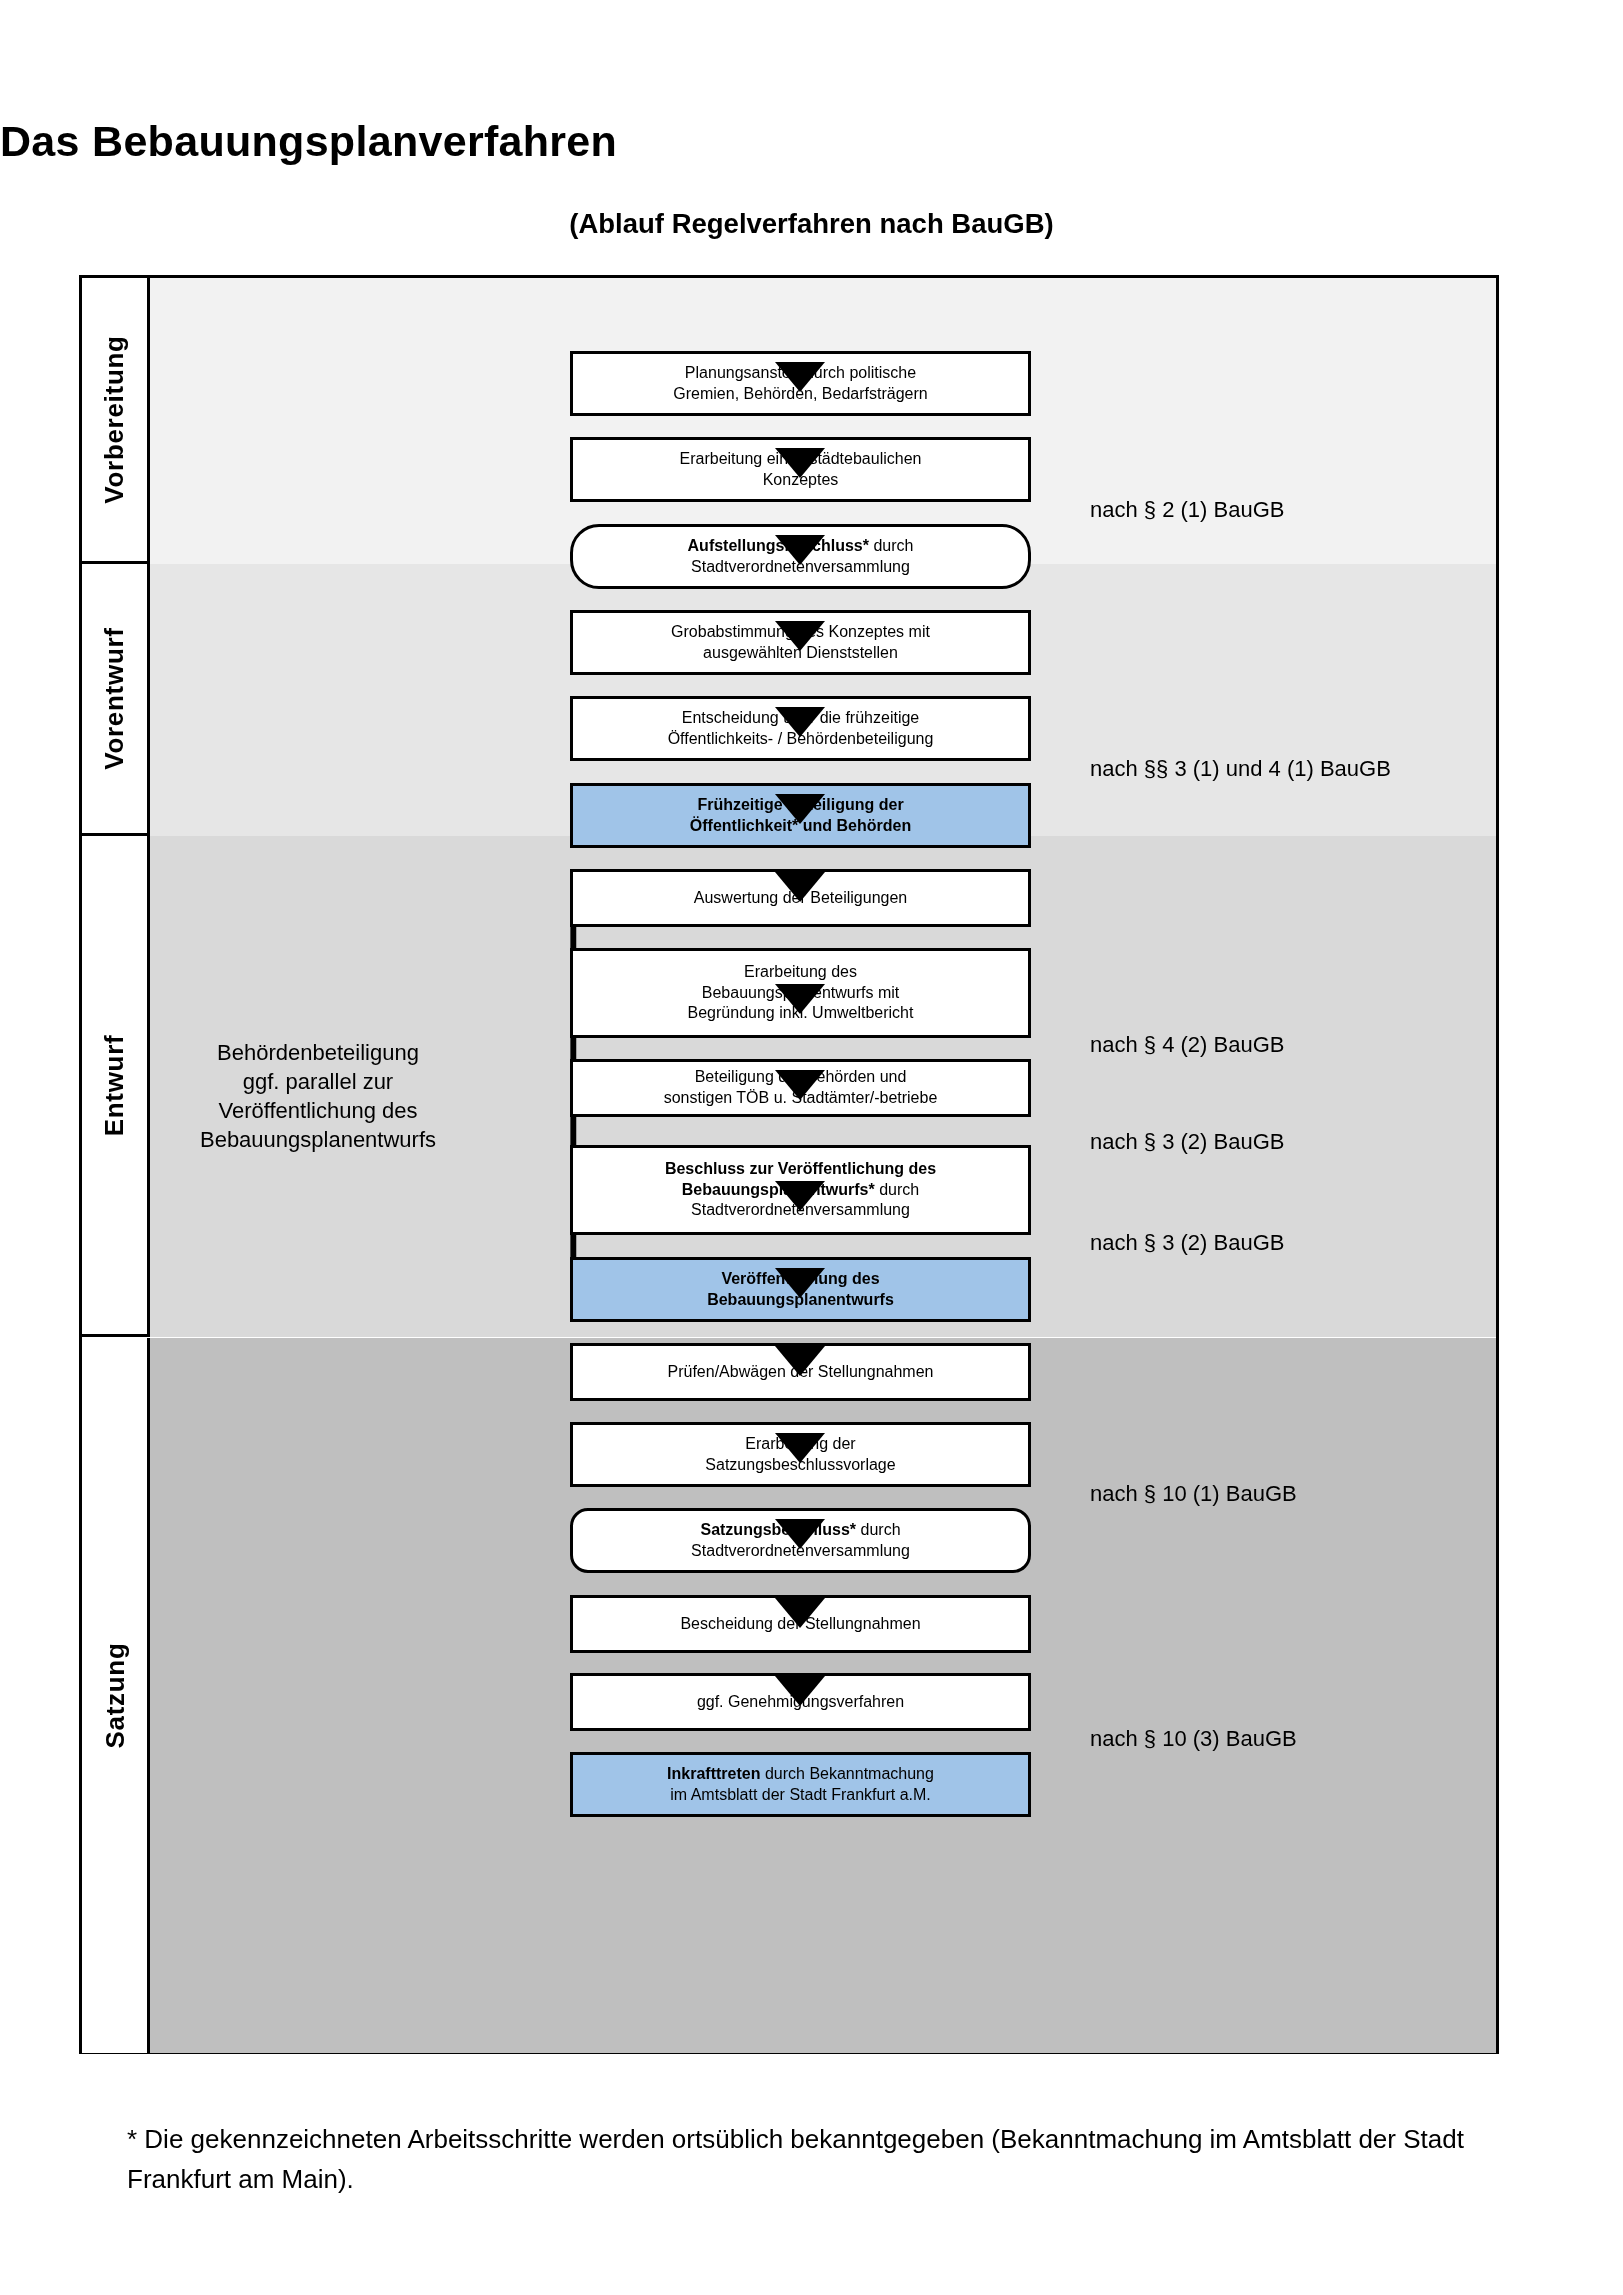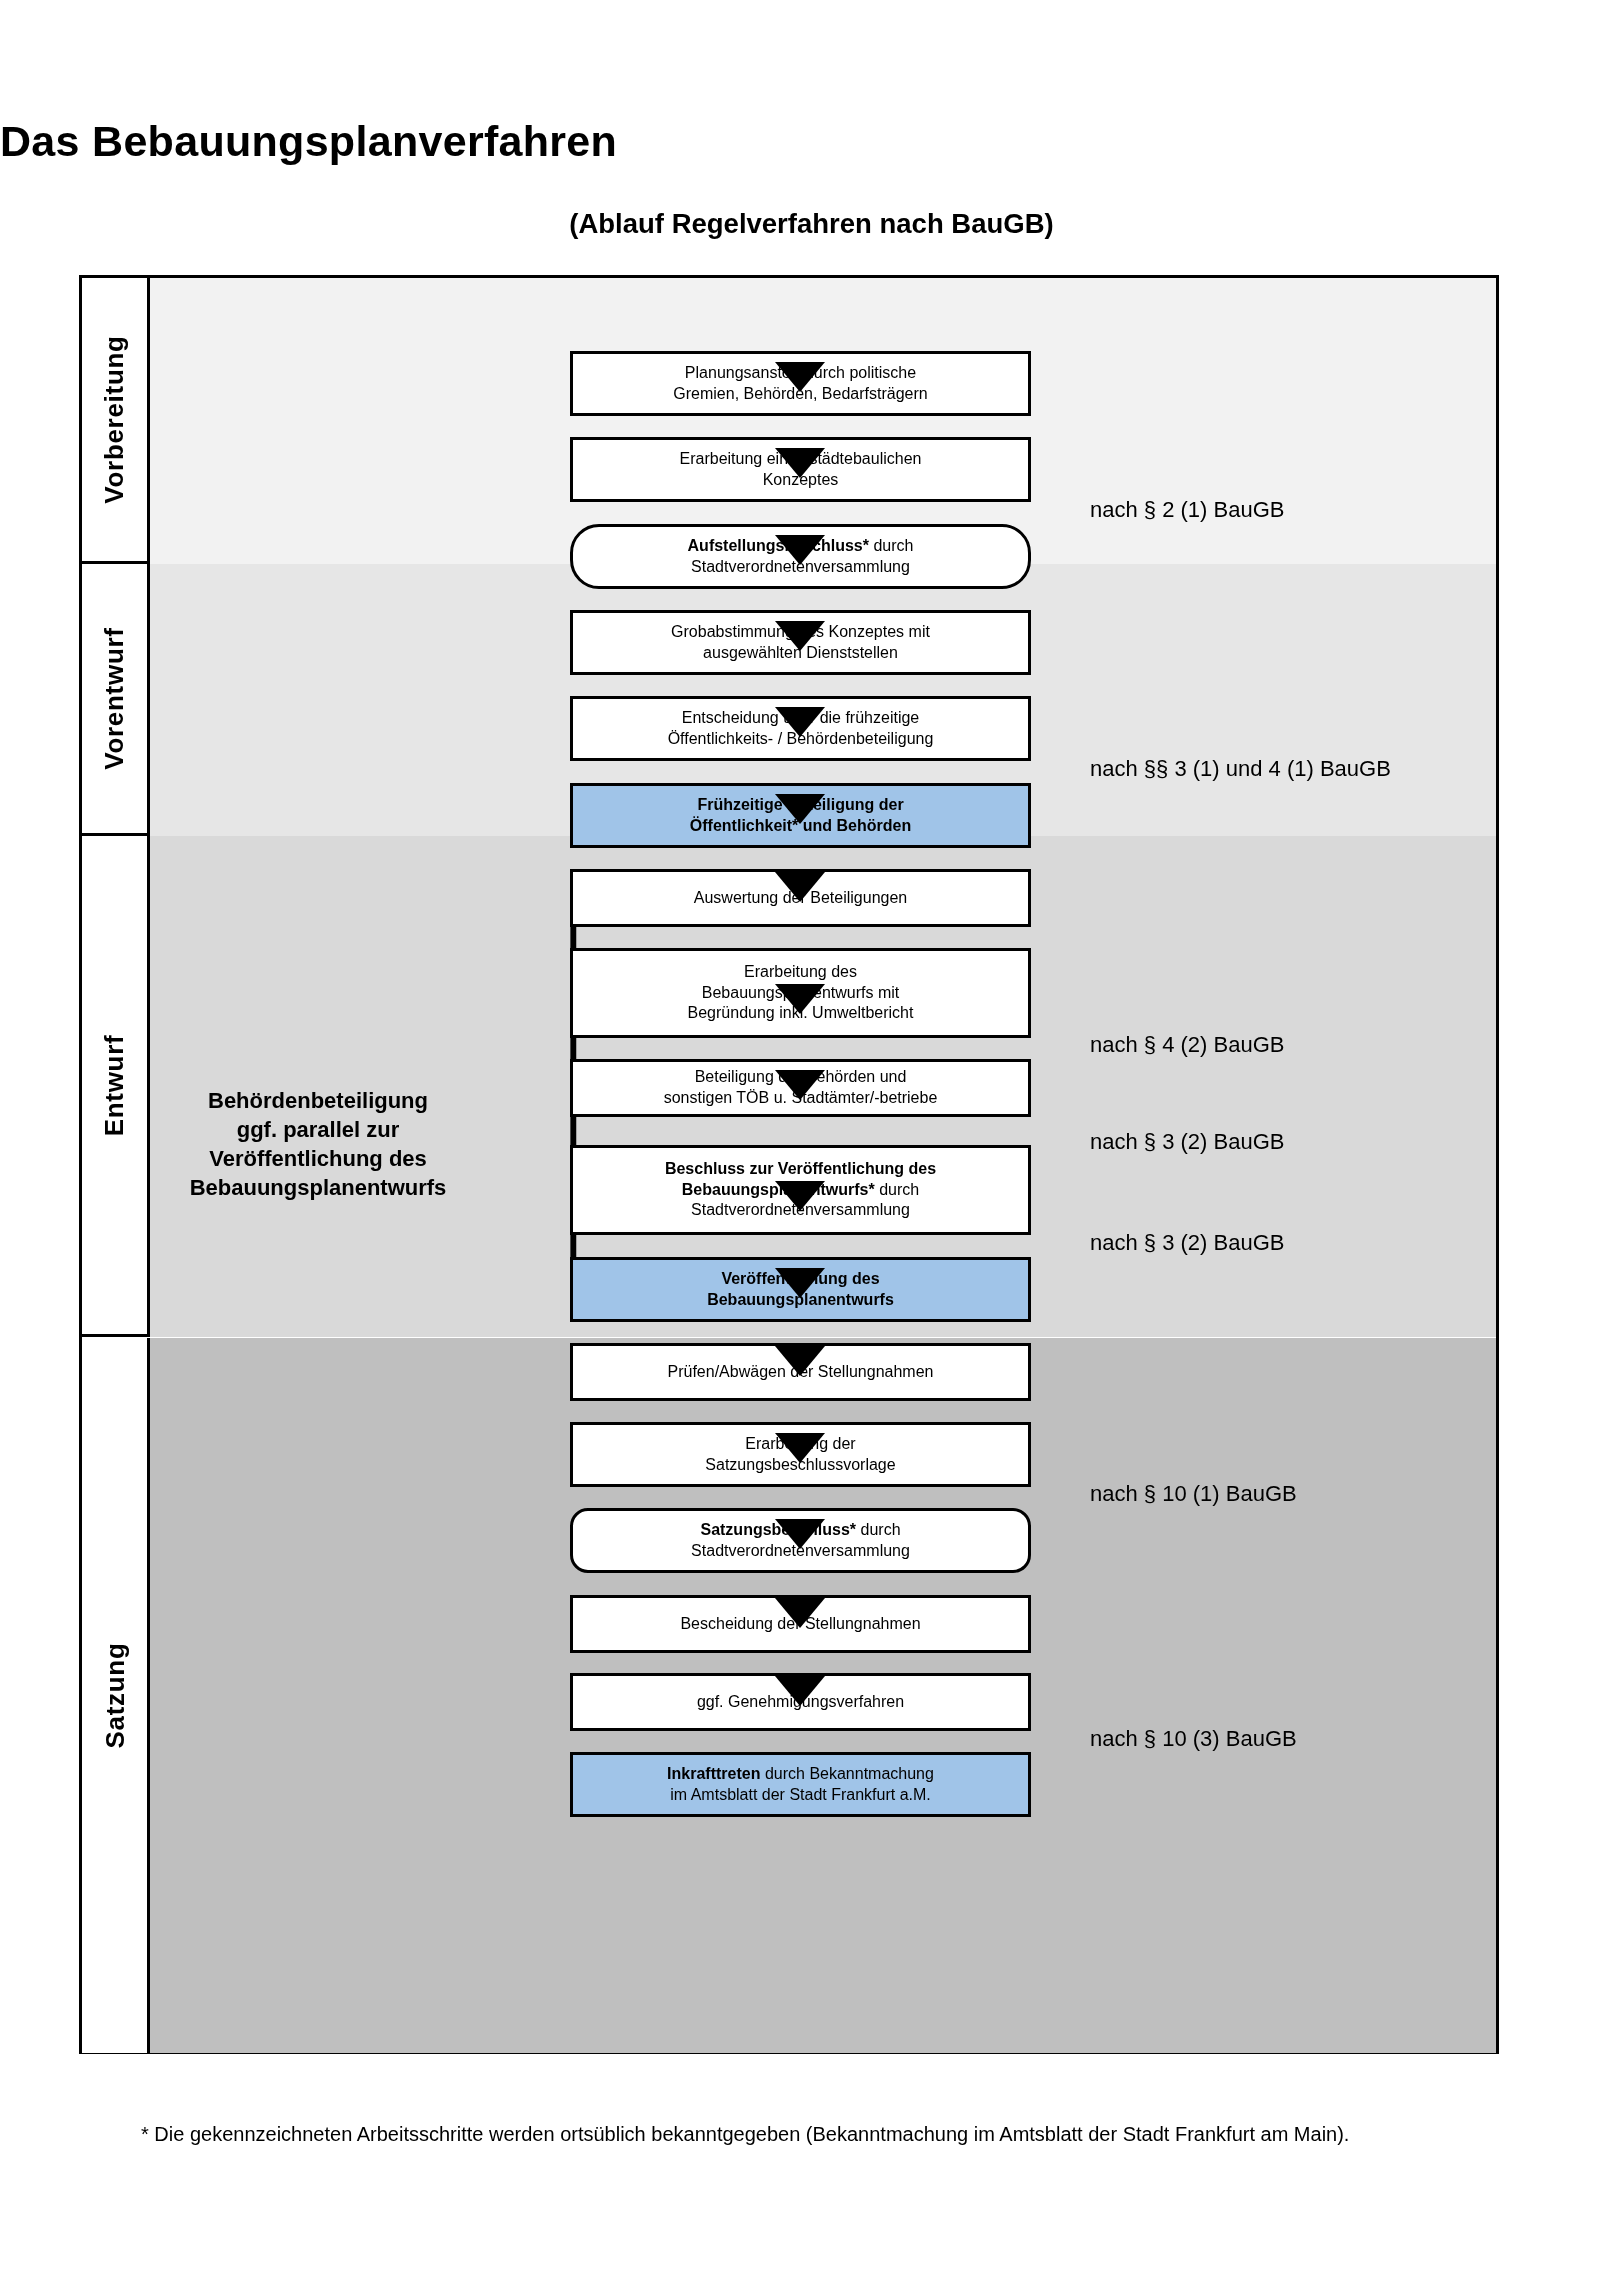--- a/index.html
+++ b/index.html
@@ -86,22 +86,22 @@
     position:absolute;
     font-size:22px;line-height:1.32;text-align:center;
     z-index:3;
   }
 
   
   #bracket{position:absolute;z-index:2;}
 
   
   #footnote{
-    position:absolute;left:141px;top:2119px;width:1368px;
-    font-size:20px;line-height:1.55;
+    position:absolute;left:127px;top:2119px;width:1368px;
+    font-size:26px;line-height:1.55;
   }
 </style>
 </head>
 <body>
 
 <div id="title">Das Bebauungsplanverfahren</div>
 <div id="subtitle">(Ablauf Regelverfahren nach BauGB)</div>
 
 <div id="frame">
 
@@ -232,21 +232,21 @@
     <span>ggf. Genehmigungsverfahren</span>
   </div>
   <div class="arrow" style="left:693px;top:1398px;"></div>
 
   <div class="pbox blue" style="left:488px;top:1426px;width:461px;height:65px;">
     <span>
       <b>Inkrafttreten</b> <span>durch Bekanntmachung</span><br><span>im Amtsblatt der Stadt Frankfurt a.M.</span>
     </span>
   </div>
 
-  <div id="sidenote" style="left:92px;top:808px;width:288px;font-weight:bold;">
+  <div id="sidenote" style="left:92px;top:760px;width:288px;">
     <span>Behördenbeteiligung</span><br>
     <span>ggf. parallel zur</span><br>
     <span>Veröffentlichung des</span><br>
     <span>Bebauungsplanentwurfs</span>
   </div>
 
   <div class="lawref" style="left:1008px;top:219px;">nach § 2 (1) BauGB</div>
   <div class="lawref" style="left:1008px;top:478px;">nach §§ 3 (1) und 4 (1) BauGB</div>
   <div class="lawref" style="left:1008px;top:754px;">nach § 4 (2) BauGB</div>
   <div class="lawref" style="left:1008px;top:851px;">nach § 3 (2) BauGB</div>

